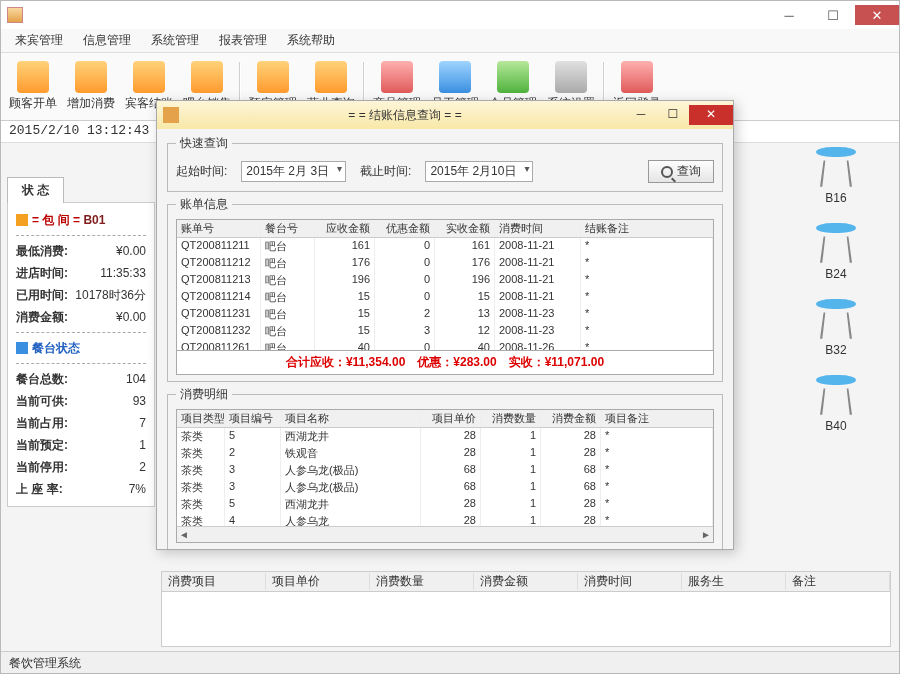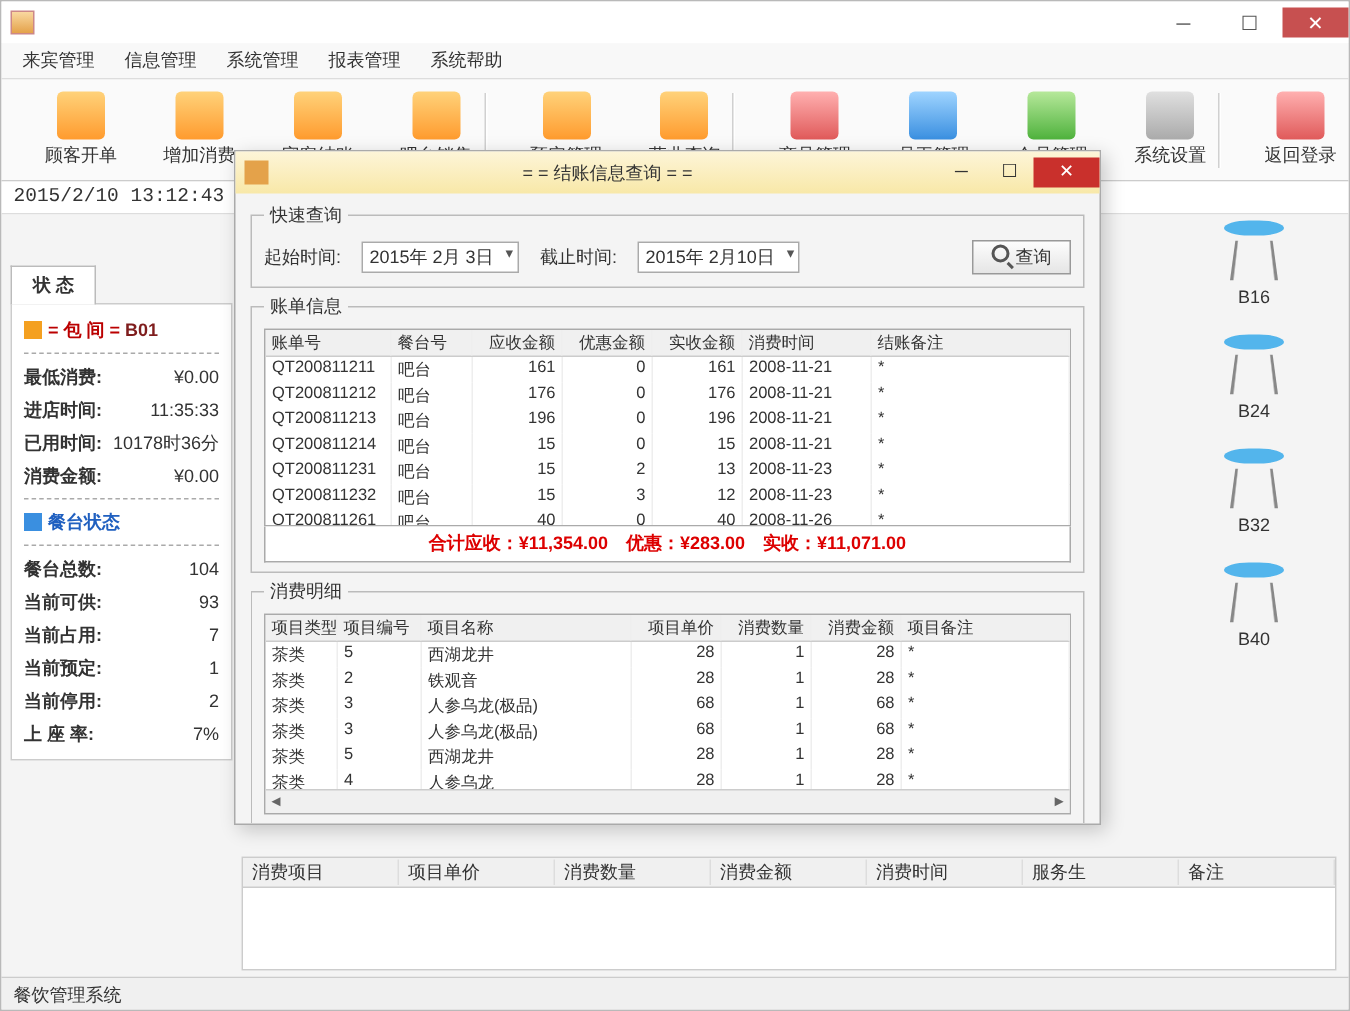--- a/index.html
+++ b/index.html
@@ -12,21 +12,21 @@
   .win-btns { display: flex; }
   .win-btn { width: 44px; height: 20px; display: flex; align-items: center; justify-content: center; color: #555; font-size: 13px; }
   .win-btn.close { background: #c75050; color: #fff; width: 44px; height: 20px; }
 
   
   .menubar { height: 24px; background: #f8f8f8; display: flex; align-items: center; padding: 0 4px; gap: 0; border-bottom: 1px solid #ddd; }
   .menubar span { padding: 3px 10px; }
 
   
   .toolbar { height: 68px; background: #fafafa; display: flex; align-items: center; padding: 2px 4px; gap: 2px; border-bottom: 1px solid #ccc; }
-  .toolbtn { width: 56px; height: 62px; display: flex; flex-direction: column; align-items: center; justify-content: center; gap: 2px; margin-left: 21px; }
+  .toolbtn { width: 56px; height: 62px; display: flex; flex-direction: column; align-items: center; justify-content: center; gap: 2px; }
   .toolbtn .ico { width: 32px; height: 32px; border-radius: 4px; }
   .toolbtn .lbl { font-size: 12px; }
   .sep { width: 2px; height: 50px; border-left: 1px solid #d0d0d0; border-right: 1px solid #fff; margin: 0 2px; }
   .ico.orange { background: linear-gradient(#ffd27a,#ff9b2e); }
   .ico.blue { background: linear-gradient(#9fd4ff,#3a8fe0); }
   .ico.green { background: linear-gradient(#b6e89a,#4fb23d); }
   .ico.red { background: linear-gradient(#ffb0b0,#e05a5a); }
   .ico.gray { background: linear-gradient(#e0e0e0,#aaa); }
 
   
@@ -74,21 +74,21 @@
   .dlg-btn { width: 32px; height: 20px; text-align: center; font-size: 12px; line-height: 18px; }
   .dlg-btn.close { background: #c9302c; color: #fff; width: 44px; }
   .dlg-body { flex: 1; padding: 6px 10px; overflow: hidden; display: flex; flex-direction: column; gap: 4px; }
 
   fieldset { border: 1px solid #bbb; margin: 0; padding: 6px 8px; background: #f4f4f4; }
   legend { font-size: 12px; padding: 0 4px; }
   .query-row { display: flex; align-items: center; gap: 14px; flex-wrap: wrap; padding: 2px 0; }
   .query-row label { font-size: 12px; }
   .datebox { border: 1px solid #aaa; background: #fff; padding: 1px 16px 1px 4px; font-size: 12px; position: relative; min-width: 100px; }
   .datebox::after { content: "▾"; position: absolute; right: 3px; top: 1px; font-size: 10px; color: #555; }
-  .btn { border: 1px solid #999; background: linear-gradient(#fdfdfd,#e5e5e5); padding: 2px 12px; font-size: 12px; display: inline-flex; gap: 4px; }
+  .btn { border: 1px solid #999; background: linear-gradient(#fdfdfd,#e5e5e5); padding: 2px 12px; font-size: 12px; display: inline-flex; align-items: center; gap: 4px; }
   .btn .mag { width: 12px; height: 12px; border: 2px solid #555; border-radius: 50%; position: relative; }
   .btn .mag::after { content: ""; position: absolute; right: -5px; bottom: -5px; width: 5px; height: 2px; background: #555; transform: rotate(45deg); }
 
   .grid { border: 1px solid #aaa; background: #fff; font-size: 11px; }
   .grid-head, .grid-row { display: flex; }
   .grid-head { background: #f0f0f0; border-bottom: 1px solid #ccc; position: sticky; top: 0; }
   .grid-head > div, .grid-row > div { padding: 1px 4px; border-right: 1px solid #eee; overflow: hidden; white-space: nowrap; }
   .grid-body { max-height: 112px; overflow-y: scroll; }
   .c-bill { width: 84px; } .c-tbl { width: 54px; } .c-amt { width: 60px; text-align: right; }
   .c-disc { width: 60px; text-align: right; } .c-act { width: 60px; text-align: right; }

